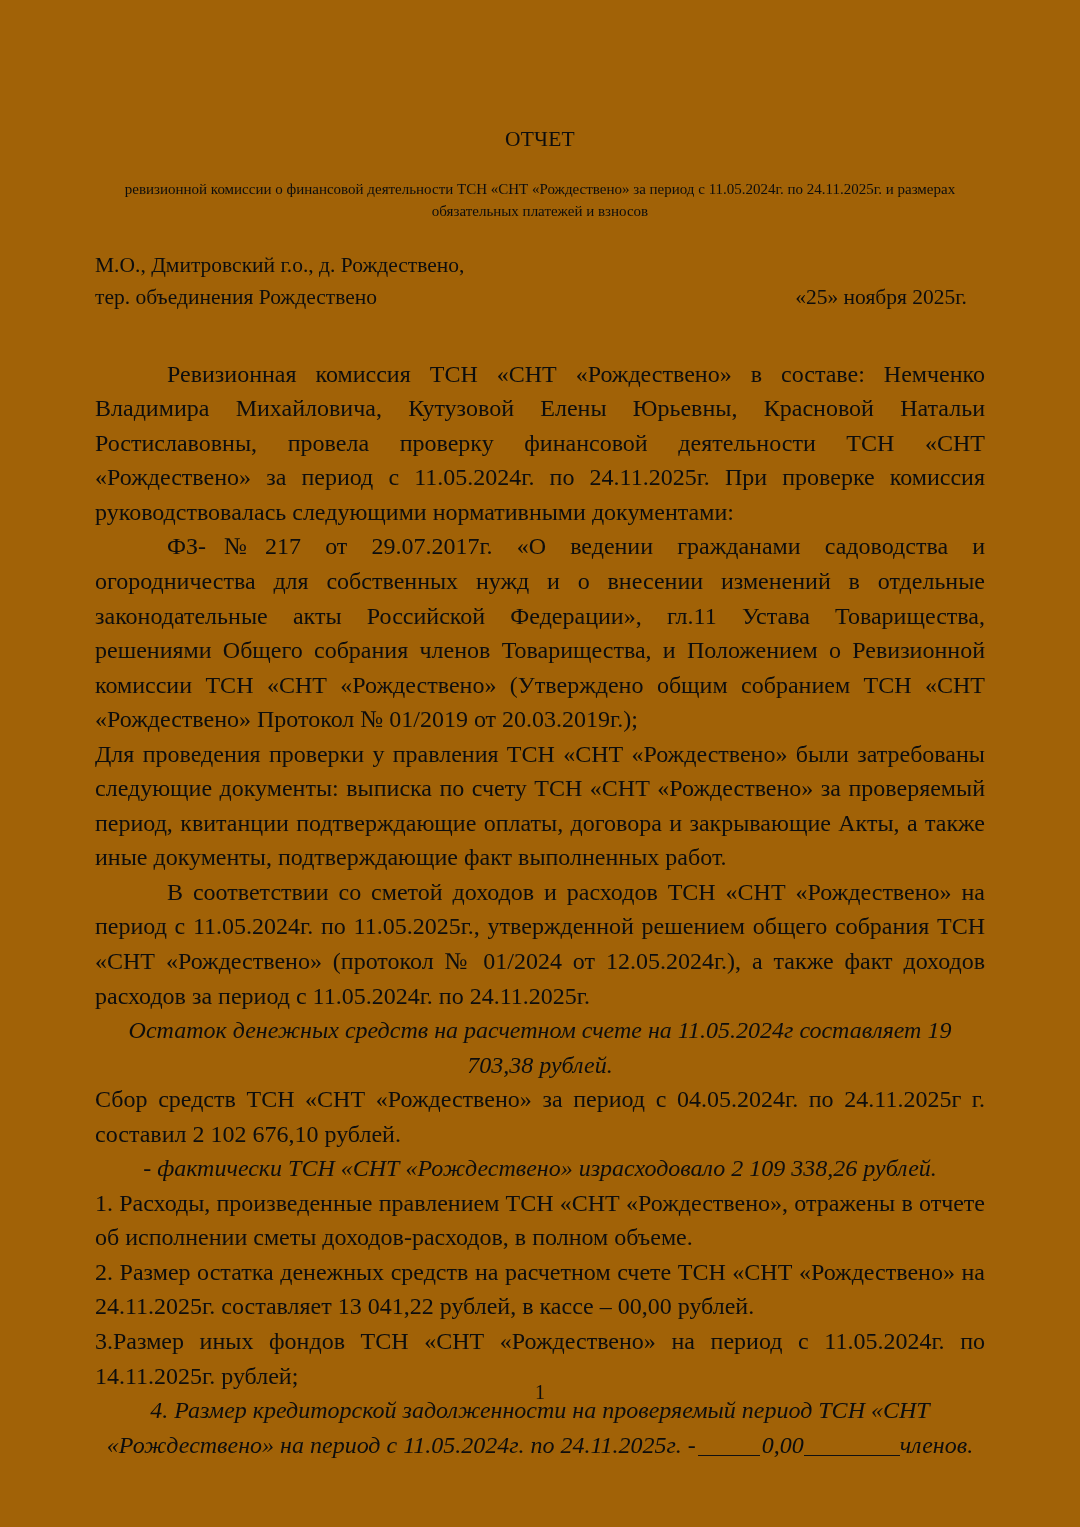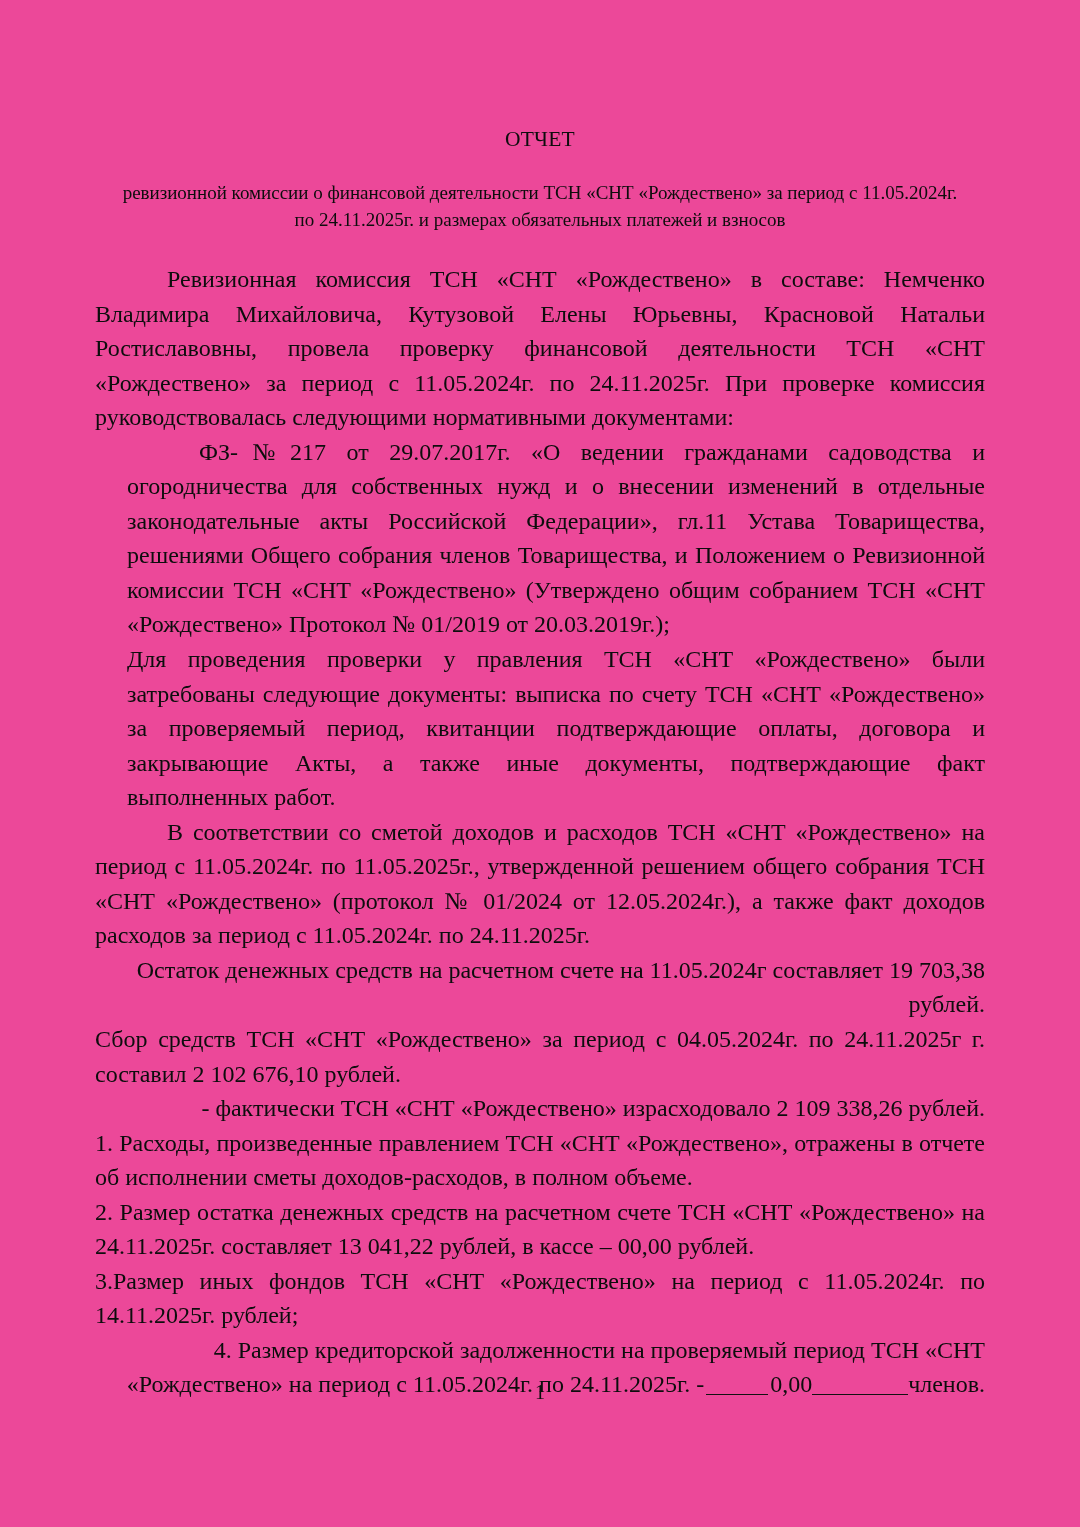--- a/index.html
+++ b/index.html
@@ -8,40 +8,40 @@
     background: #ffffff;
   }
   body {
     font-family: "Liberation Serif", "DejaVu Serif", serif;
     color: #0d0d0d;
   }
   .page {
     position: relative;
     width: 1080px;
     height: 1527px;
-    background: #ec4899;
+    background: #a16207;
     box-sizing: border-box;
     overflow: hidden;
   }
   .content {
     position: absolute;
     left: 95px;
     top: 126px;
     width: 890px;
   }
   .doc-title {
     text-align: center;
     font-size: 21.5px;
     line-height: 1.25;
     letter-spacing: 0.2px;
     margin: 0 0 26px 0;
   }
   .subtitle {
     text-align: center;
-    font-size: 19px;
+    font-size: 15px;
     line-height: 1.45;
     margin: 0 0 28px 0;
     padding: 0 22px;
   }
   .addr-block {
     font-size: 21.5px;
     line-height: 1.45;
     margin: 0 0 44px 0;
   }
   .addr-line {
@@ -57,23 +57,23 @@
 
   p.body {
     font-size: 24px;
     line-height: 1.44;
     text-align: justify;
     text-justify: inter-word;
     margin: 0;
     hyphens: none;
   }
   p.indent { text-indent: 72px; }
-  p.gap-sm { margin-top: 0px; margin-left: 32px; }
+  p.gap-sm { margin-top: 0px; }
   p.gap-md { }
-  p.nojust { text-align: right; }
+  p.nojust { text-align: center; font-style: italic; }
   .heading-line {
     font-size: 21.5px;
     line-height: 1.44;
     margin: 22px 0 0 0;
     text-align: left;
   }
   .blank-fill-short {
     display: inline-block;
     width: 62px;
     border-bottom: 1.5px solid #111;
@@ -99,20 +99,27 @@
 </head>
 <body>
 
 <div class="page">
   <div class="content">
 
     <div class="doc-title">ОТЧЕТ</div>
 
     <div class="subtitle">ревизионной комиссии о финансовой деятельности ТСН «СНТ «Рождествено» за период с 11.05.2024г. по 24.11.2025г. и размерах обязательных платежей и взносов</div>
 
+    <div class="addr-block">
+      <span class="addr-line">М.О., Дмитровский г.о., д. Рождествено,</span>
+      <span class="addr-row">
+        <span class="left">тер. объединения Рождествено</span>
+        <span class="right">«25» ноября 2025г.</span>
+      </span>
+    </div>
 
     <p class="body indent">Ревизионная комиссия ТСН «СНТ «Рождествено» в составе: Немченко Владимира Михайловича, Кутузовой Елены Юрьевны, Красновой Натальи Ростиславовны, провела проверку финансовой деятельности ТСН «СНТ «Рождествено» за период с 11.05.2024г. по 24.11.2025г. При проверке комиссия руководствовалась следующими нормативными документами:</p>
 
     <p class="body indent gap-sm">ФЗ-№217 от 29.07.2017г. «О ведении гражданами садоводства и огородничества для собственных нужд и о внесении изменений в отдельные законодательные акты Российской Федерации», гл.11 Устава Товарищества, решениями Общего собрания членов Товарищества, и Положением о Ревизионной комиссии ТСН «СНТ «Рождествено» (Утверждено общим собранием ТСН «СНТ «Рождествено» Протокол № 01/2019 от 20.03.2019г.);</p>
 
     <p class="body gap-sm">Для проведения проверки у правления ТСН «СНТ «Рождествено» были затребованы следующие документы: выписка по счету ТСН «СНТ «Рождествено» за проверяемый период, квитанции подтверждающие оплаты, договора и закрывающие Акты, а также иные документы, подтверждающие факт выполненных работ.</p>
 
 
     <p class="body indent gap-md">В соответствии со сметой доходов и расходов ТСН «СНТ «Рождествено» на период с 11.05.2024г. по 11.05.2025г., утвержденной решением общего собрания ТСН «СНТ «Рождествено» (протокол № 01/2024 от 12.05.2024г.), а также факт доходов расходов  за период с 11.05.2024г. по 24.11.2025г.</p>
 

